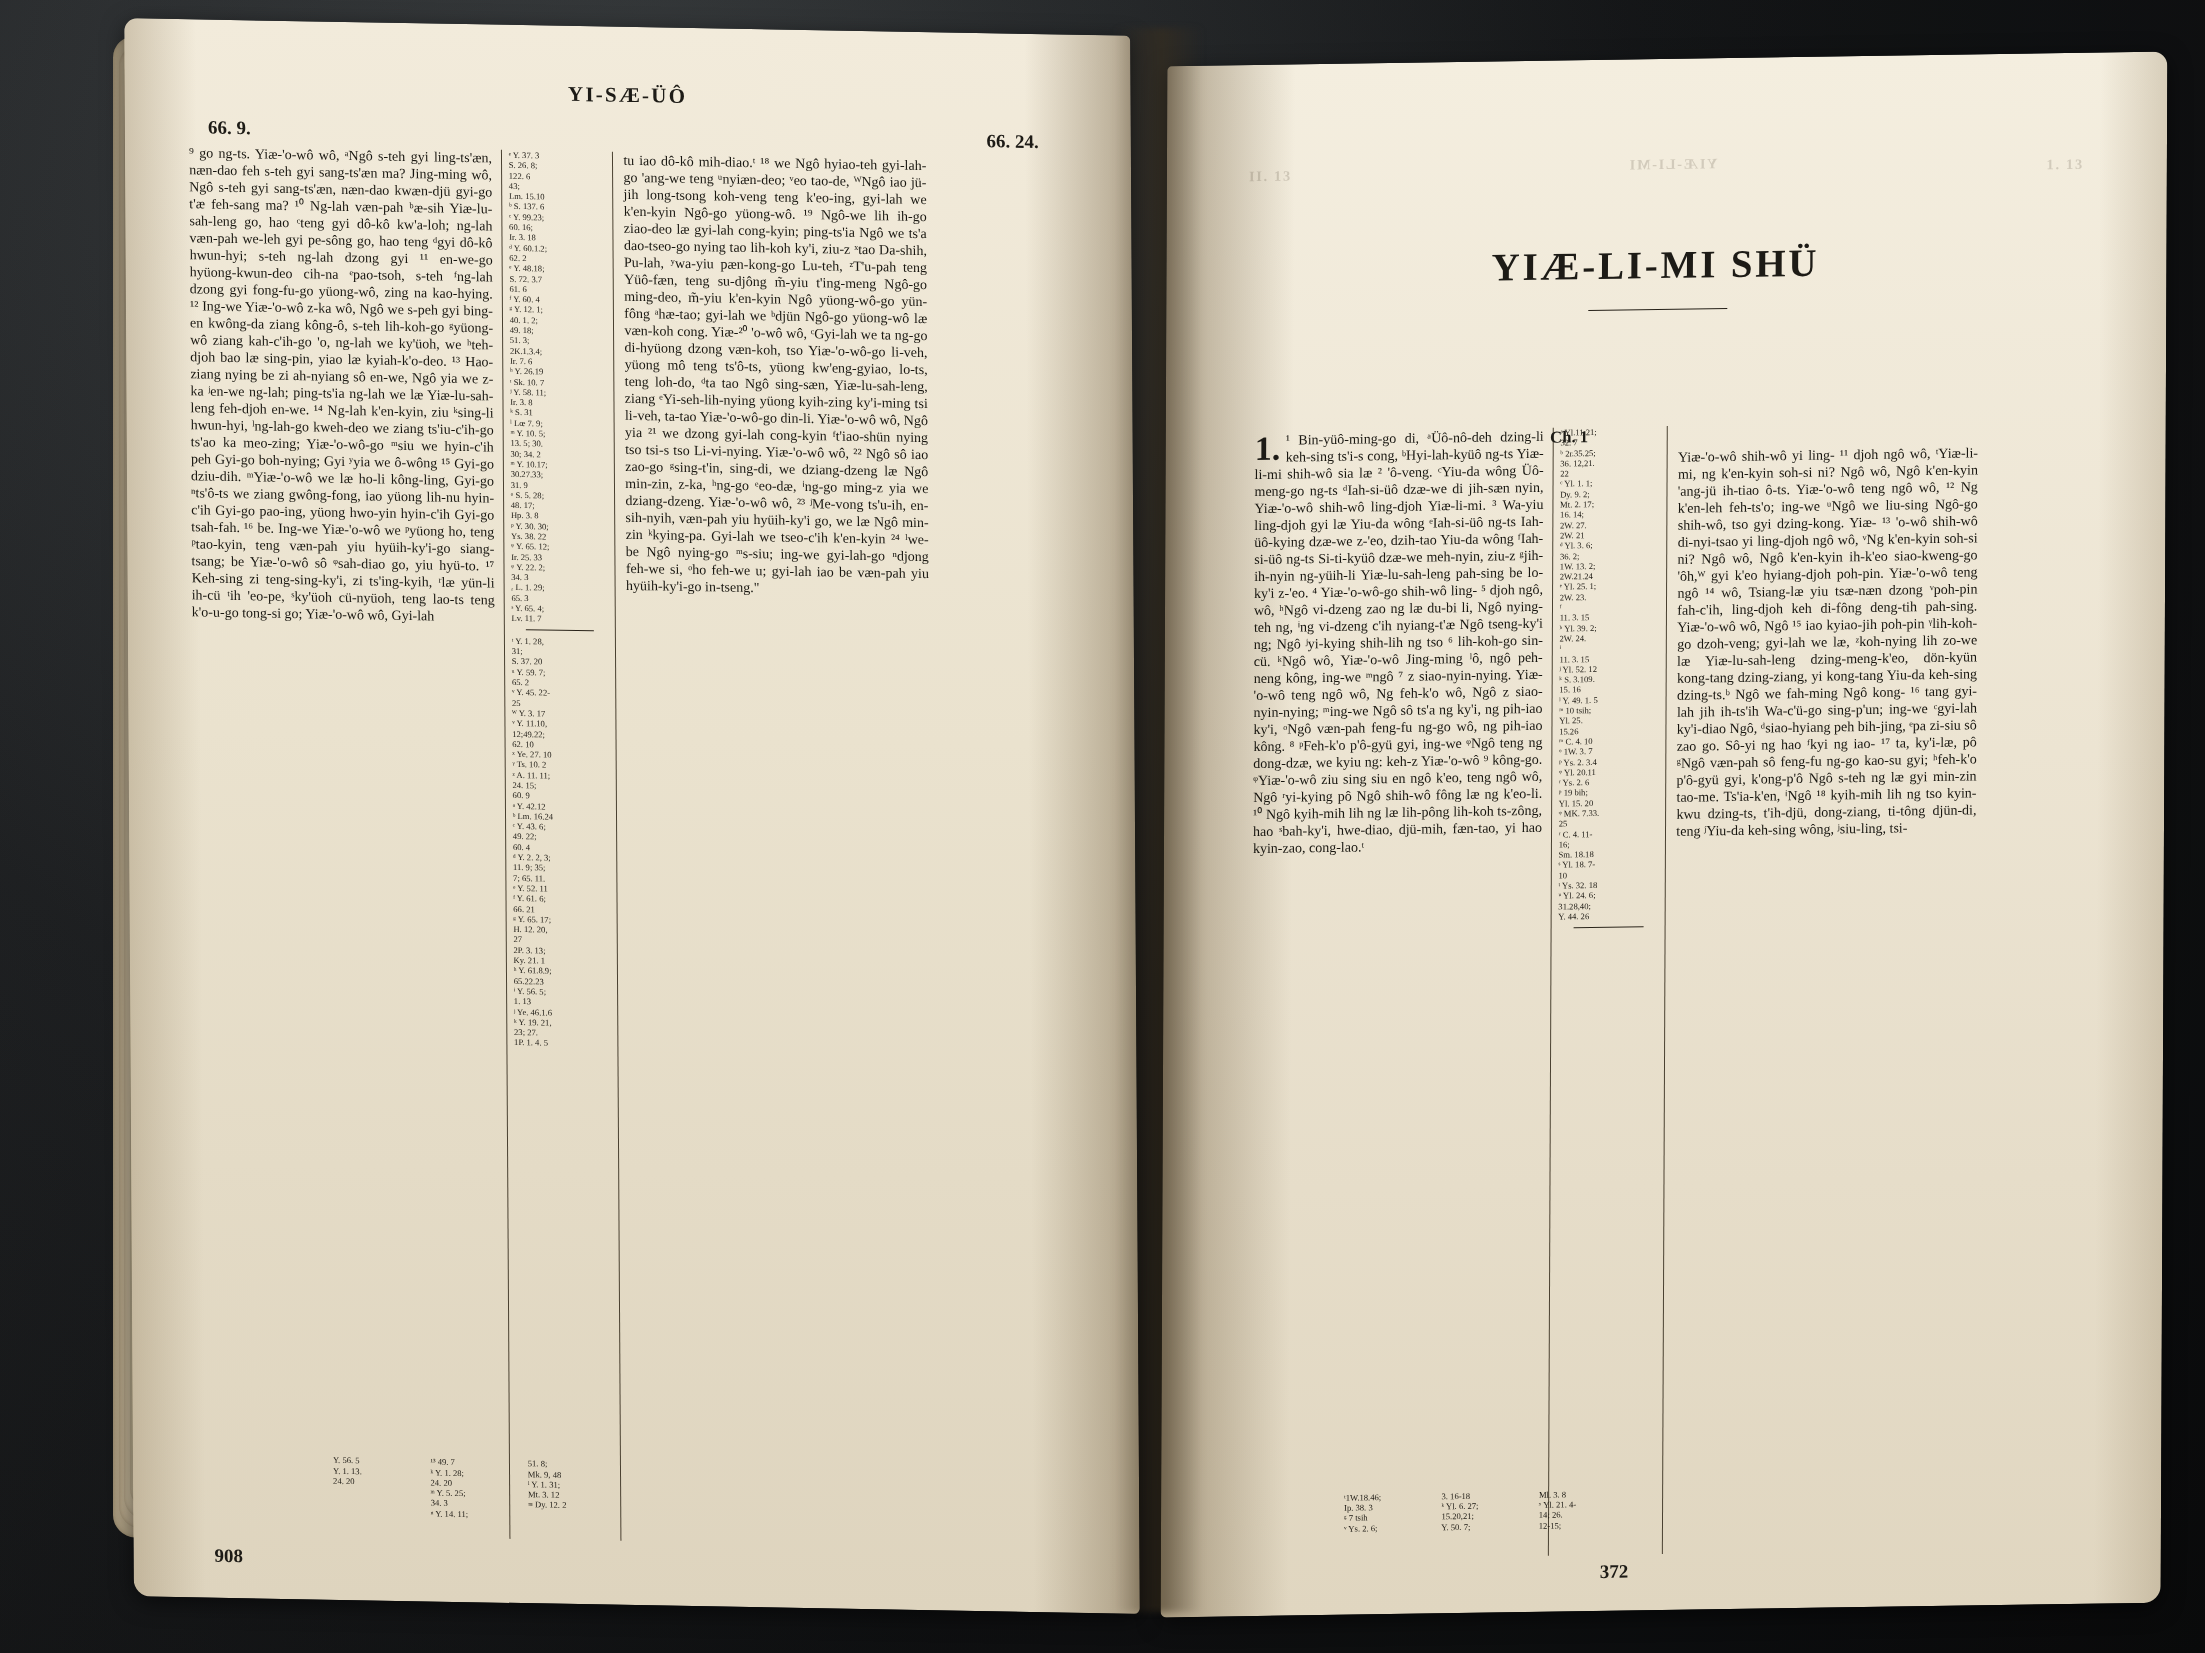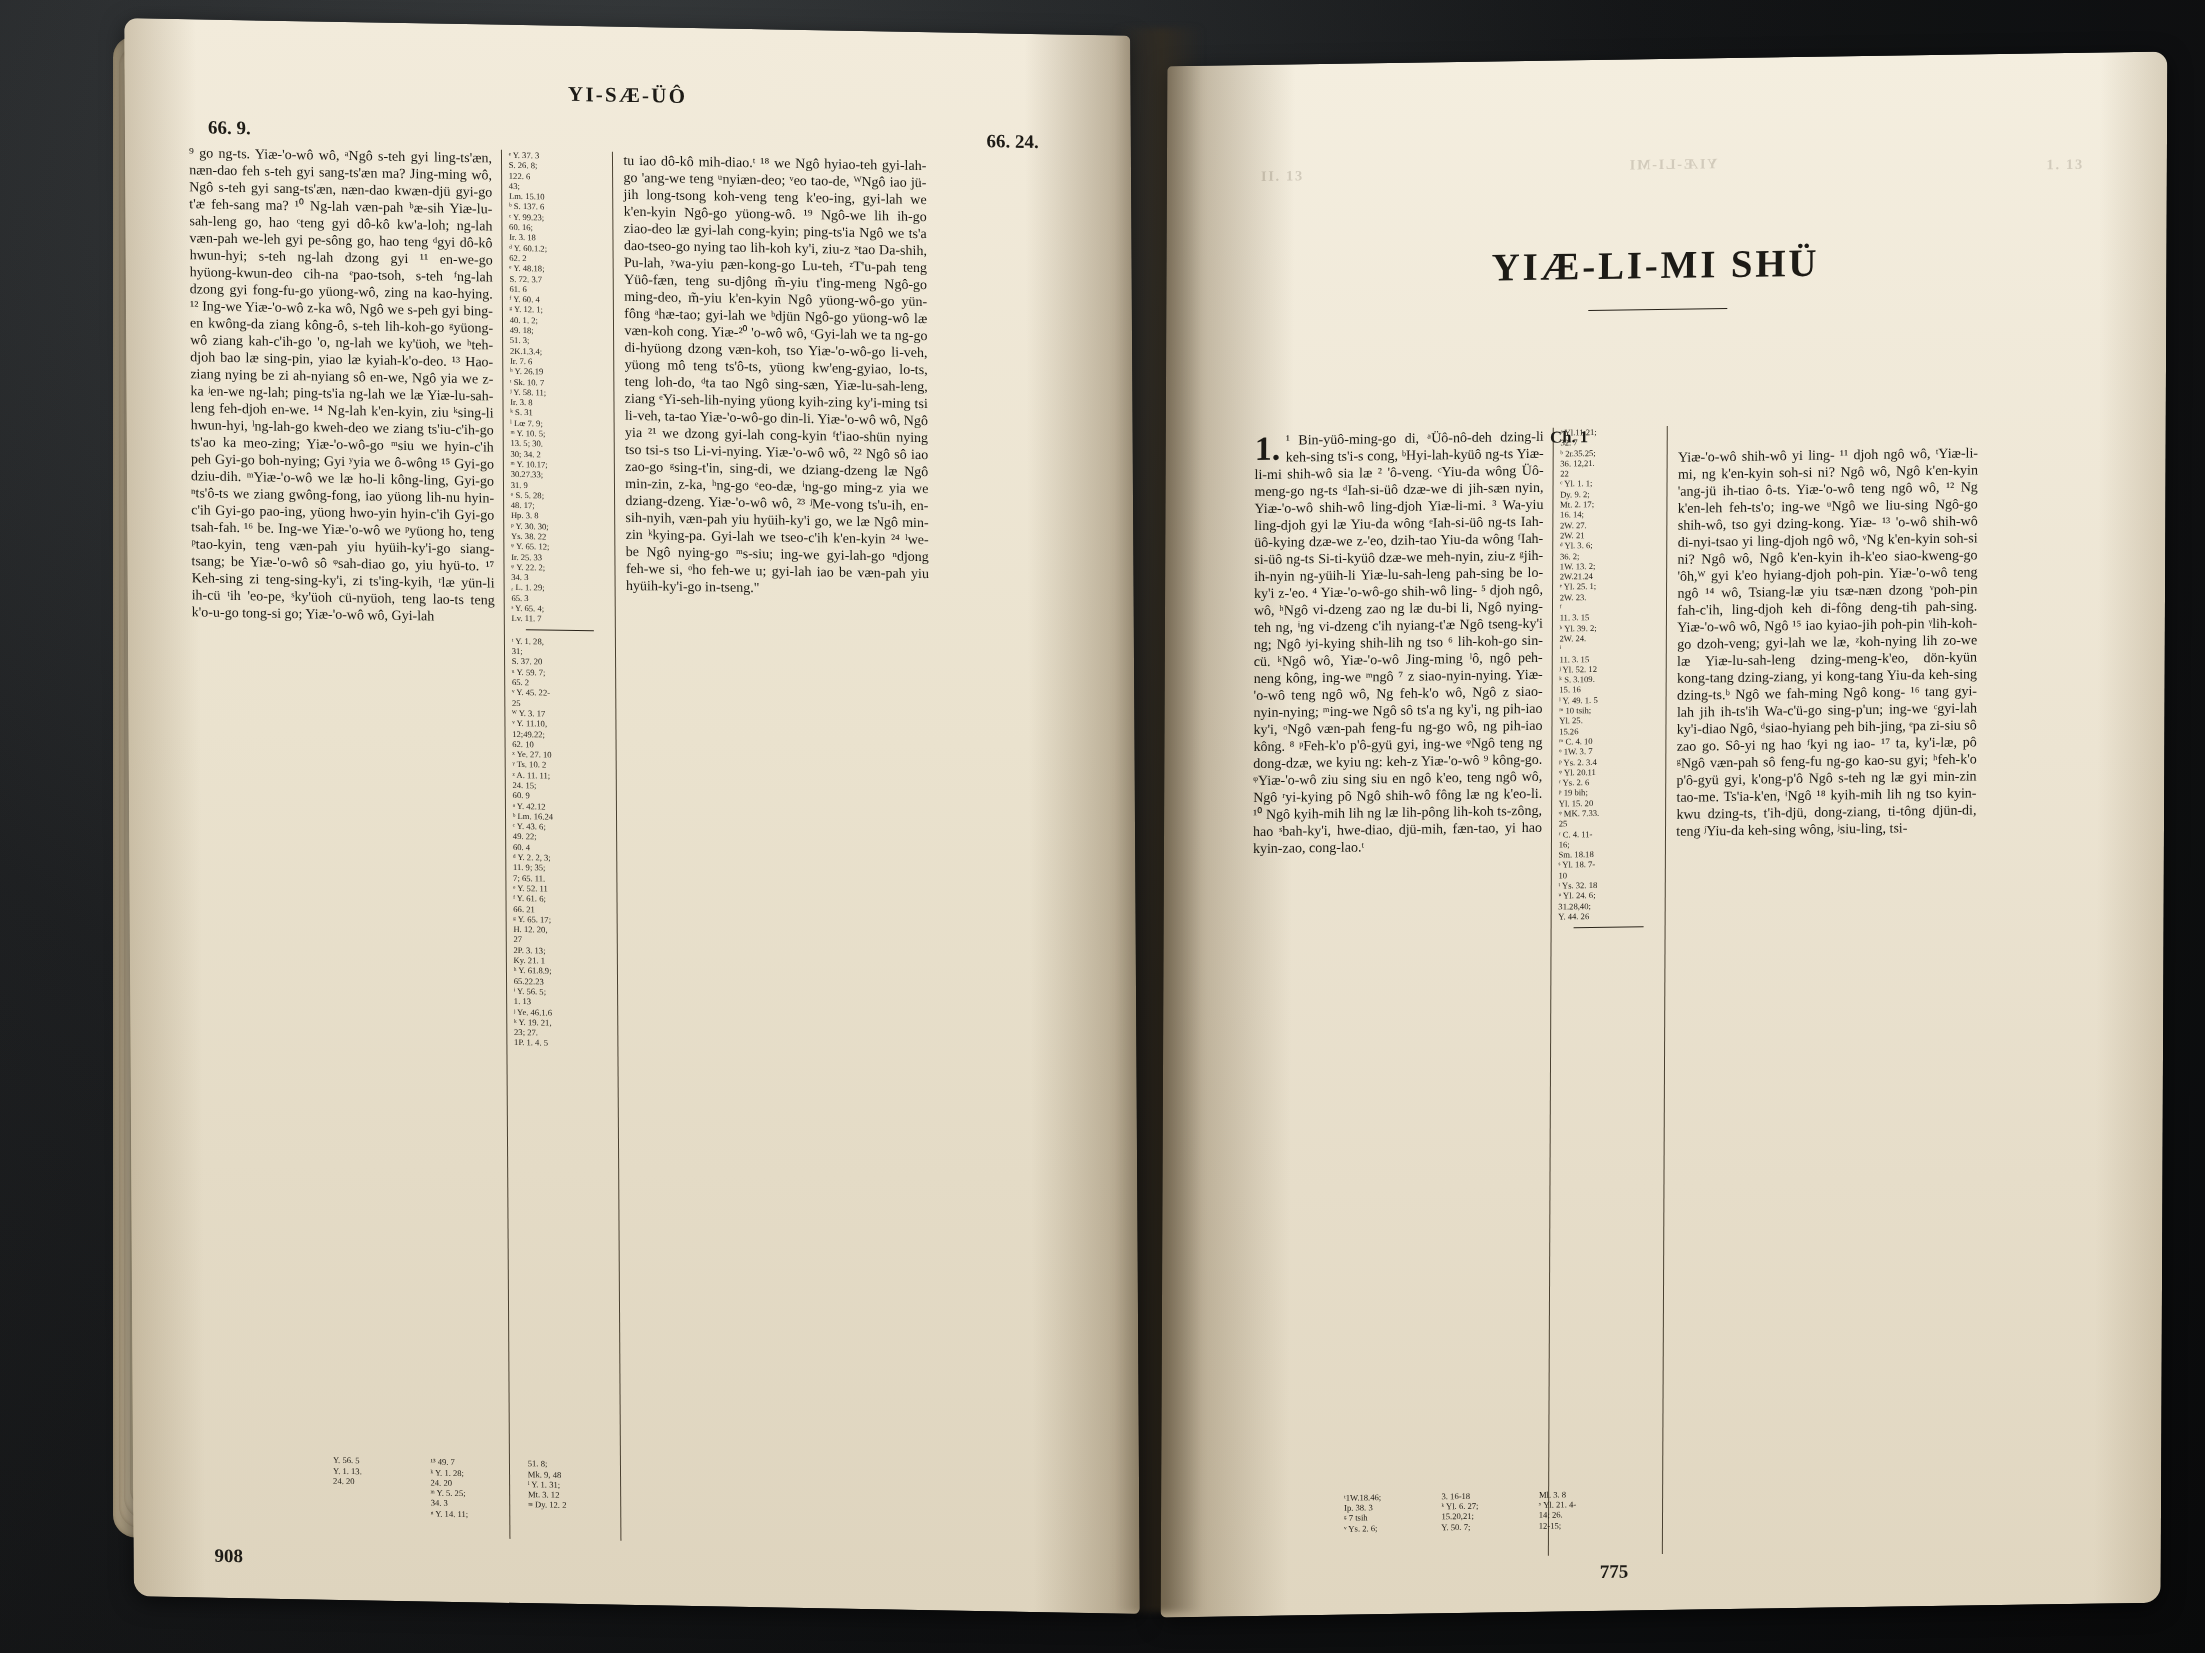--- a/index.html
+++ b/index.html
@@ -348,21 +348,21 @@
 ≡ Dy. 12. 2</div>
       </div>
 
       <div class="folio-left" style="left:81px; bottom:31px;">908</div>
     </div>
   </div>
 
   <div class="page" id="page-right">
     <div class="page-inner">
 
-      <div class="ghost" style="left:94px; top:103px;">II. 13</div>
+      <div class="ghost" style="left:82px; top:103px;">II. 13</div>
       <div class="ghost" style="left:461px; top:97px; transform:scaleX(-1);">YIÆ-LI-MI</div>
       <div class="ghost" style="right:83px; top:103px;">1. 13</div>
 
       <div id="R-title">YIÆ-LI-MI SHÜ</div>
       <div id="R-title-rule"></div>
 
       <div id="R-cols">
 
         <div style="width:289px; padding-right:9px;">
           <span class="dropcap">1.</span>
@@ -439,19 +439,19 @@
         <div class="fb-col refcol" style="white-space:pre-line;">3. 16-18
 ᵏ Yl. 6. 27;
 15.20,21;
 Y. 50. 7;</div>
         <div class="fb-col refcol" style="white-space:pre-line;">Ml. 3. 8
 ˣ Yl. 21. 4-
 14; 26.
 12-15;</div>
       </div>
 
-      <div class="folio-right" style="left:439px; bottom:28px;">775</div>
+      <div class="folio-right" style="left:439px; bottom:28px;">372</div>
     </div>
   </div>
 
   <div id="gutter"></div>
 </div>
 
 
 </body></html>

